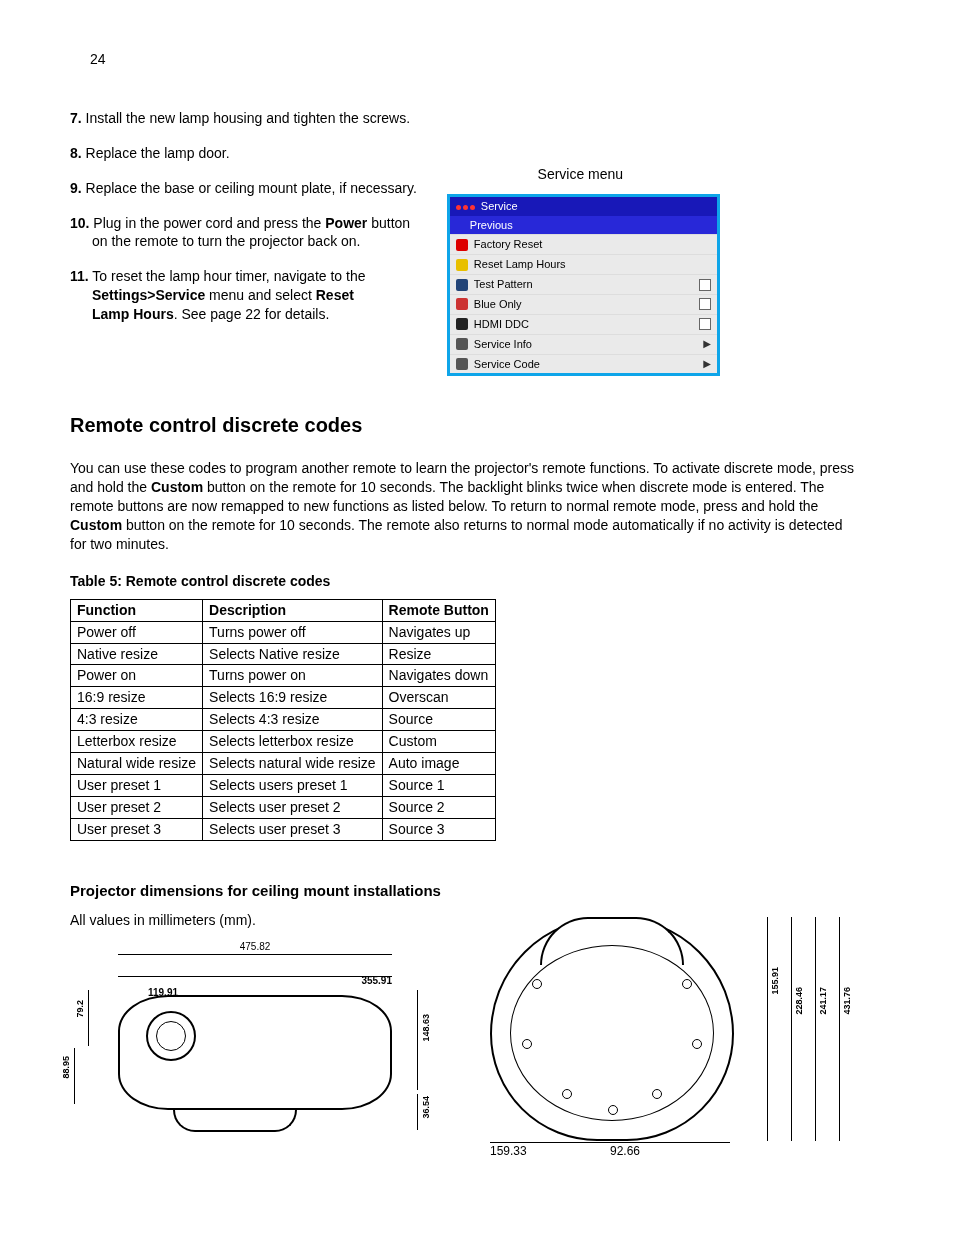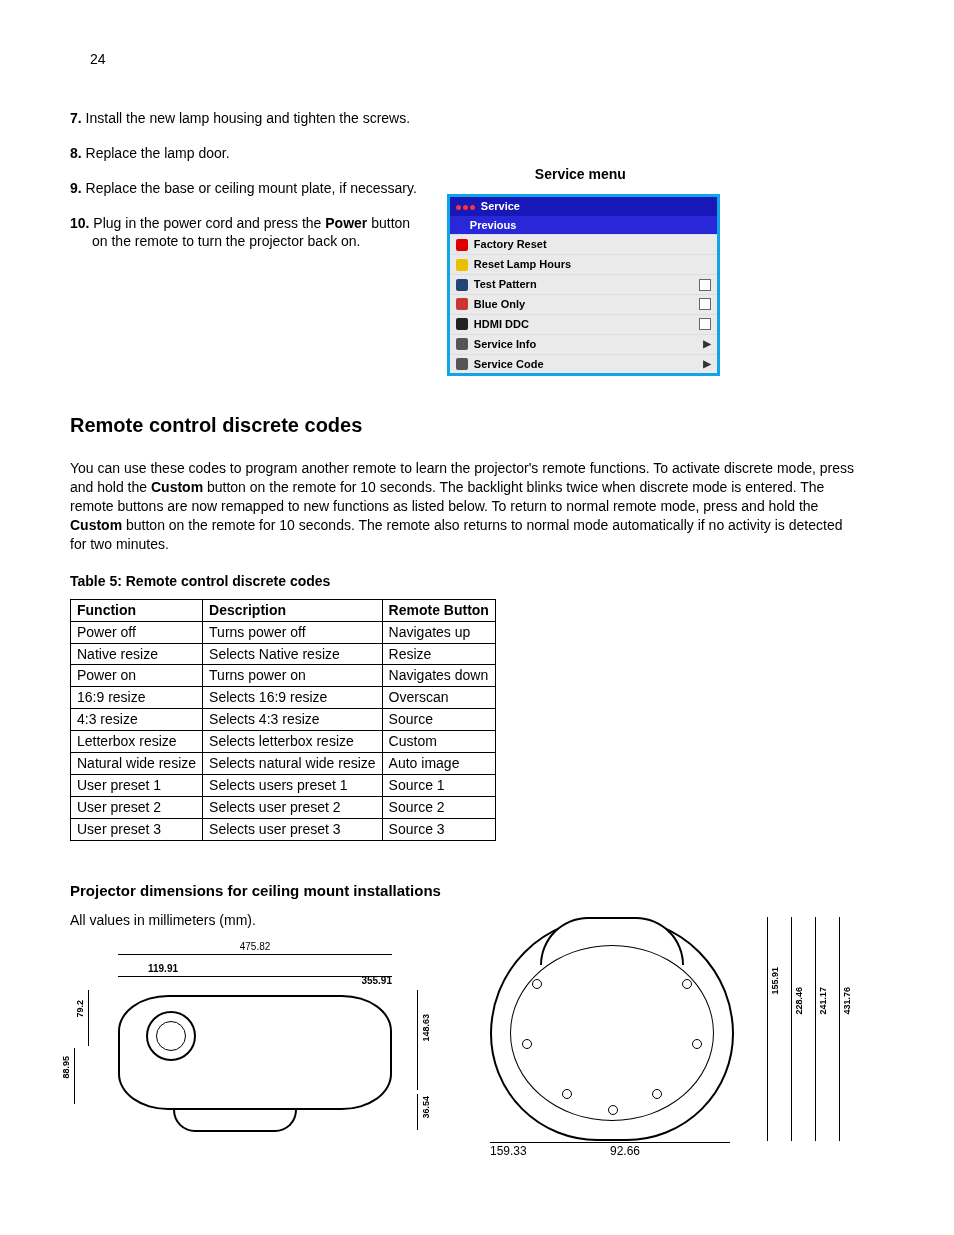--- a/index.html
+++ b/index.html
@@ -12,21 +12,21 @@
     width: 954px;
     box-sizing: border-box;
     line-height: 1.35;
   }
   .page-number { font-size: 14px; margin-bottom: 40px; margin-left: 20px; }
   .steps { max-width: 430px; }
   .step { margin-bottom: 16px; }
   .step .num { font-weight: bold; }
   .step .indent { padding-left: 22px; display: block; }
   .top-row { display: flex; align-items: flex-start; gap: 30px; }
-  .service-block { width: 267px; font-weight: bold; }
+  .service-block { width: 267px; }
   .service-label { text-align: center; font-size: 14px; margin-bottom: 10px; }
   .service-menu { border: 3px solid #0ea5e9; font-size: 11px; width: 100%; }
   .sm-title { background: #1818b8; color: #fff; padding: 2px 6px; display:flex; align-items:center; gap:4px;}
   .sm-prev  { background: #2828d8; color: #fff; padding: 2px 6px 2px 20px; }
   .sm-row   { background: #eaeaea; padding: 2px 6px; display:flex; align-items:center; justify-content:space-between; border-top:1px solid #ddd;}
   .sm-row .left { display:flex; align-items:center; gap:6px; }
   .sm-icon { width:12px; height:12px; display:inline-block; }
   .sm-check { width:10px; height:10px; border:1px solid #666; background:#fff; display:inline-block;}
   .sm-arrow { font-size:10px; color:#333; }
   .dots span{display:inline-block;width:5px;height:5px;border-radius:50%;margin-right:2px;}
@@ -90,20 +90,26 @@
     </div>
     <div class="step">
       <span class="num">9.</span>
       <span>Replace the base or ceiling mount plate, if necessary.</span>
     </div>
     <div class="step">
       <span class="num">10.</span>
       <span>Plug in the power cord and press the </span><span class="bold">Power</span><span> button</span>
       <span class="indent">on the remote to turn the projector back on.</span>
     </div>
+    <div class="step">
+      <span class="num">11.</span>
+      <span>To reset the lamp hour timer, navigate to the</span>
+      <span class="indent"><span class="bold">Settings&gt;Service</span><span> menu and select </span><span class="bold">Reset</span></span>
+      <span class="indent"><span class="bold">Lamp Hours</span><span>. See page 22 for details.</span></span>
+    </div>
   </div>
 
   <div class="service-block" style="margin-top:56px;">
     <div class="service-label">Service menu</div>
     <div class="service-menu">
       <div class="sm-title">
         <span class="dots"><span style="background:#f33"></span><span style="background:#f33"></span><span style="background:#f33"></span></span>
         <span>Service</span>
       </div>
       <div class="sm-prev">Previous</div>
@@ -234,21 +240,21 @@
 
 <h3 class="sub">Projector dimensions for ceiling mount installations</h3>
 
 <div class="dim-row">
   <div class="dim-col" style="width:370px;">
     <div>All values in millimeters (mm).</div>
     <div class="diagram-box front-dg">
       <div class="front-top-dim"><span>475.82</span></div>
       <div class="front-top-line"></div>
       <div class="front-sub-dims">
-        <span style="width:90px;text-align:center;">119.91</span>
+        <span style="width:90px;text-align:center;margin-top:24px;">119.91</span>
         <span style="flex:1;text-align:right;margin-top:12px;">355.91</span>
       </div>
       <div class="front-sub-line1"></div>
         <div class="front-sub-line2"></div>
       <div class="front-body">
         <div class="front-lens">
             <div class="front-lens-inner"></div>
           </div>
       </div>
       <div class="front-foot"></div>

